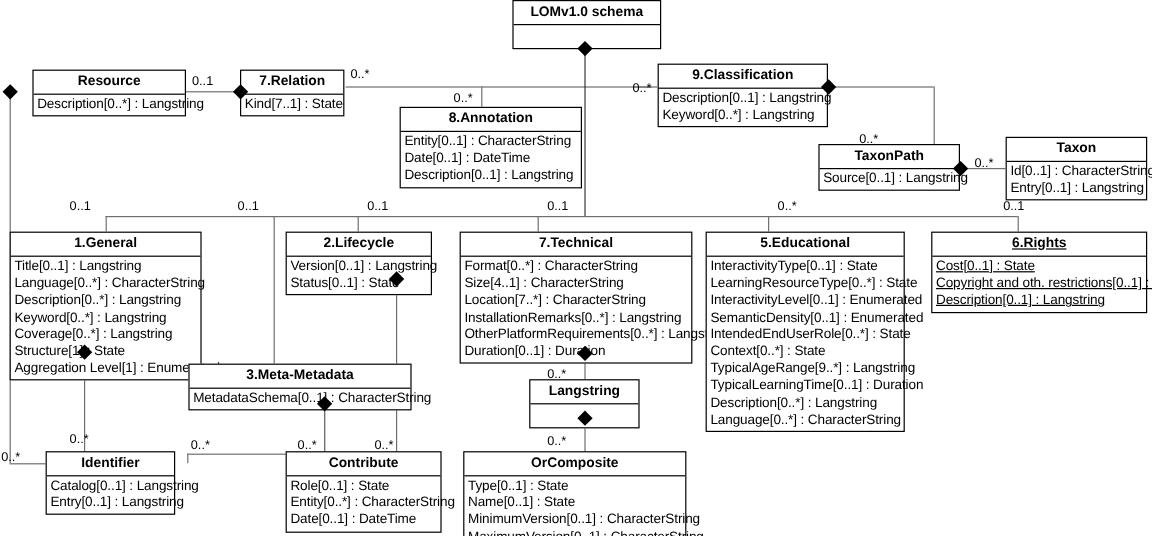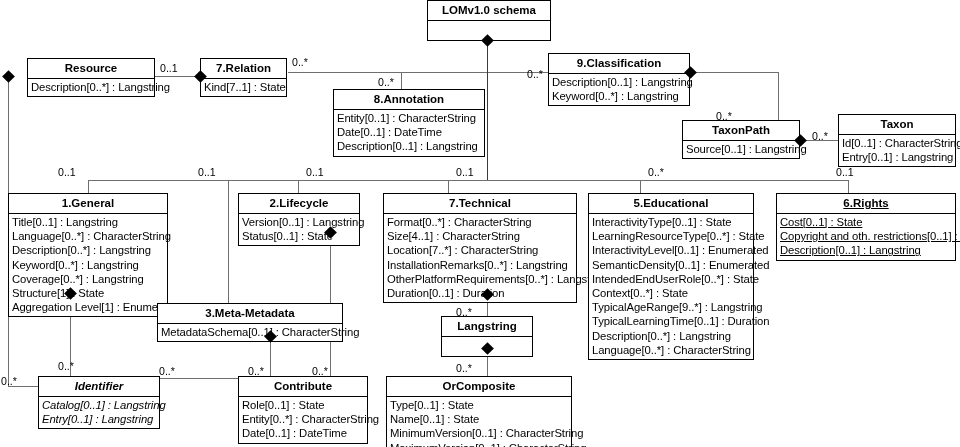--- a/index.html
+++ b/index.html
@@ -271,21 +271,21 @@
         <div class="attr">Copyright and oth. restrictions[0..1] : State</div>
         <div class="attr">Description[0..1] : Langstring</div>
       </div>
   </div>
 
   <div class="uml-class" style="left:441px; top:316px; width:92px;">
     <div class="uml-name">Langstring</div>
     <div class="uml-attrs empty"></div>
   </div>
 
-  <div class="uml-class" style="left:38px; top:376px; width:122px;font-style:italic;">
+  <div class="uml-class" style="left:38px; top:376px; width:108px;">
     <div class="uml-name">Identifier</div>
     <div class="uml-attrs">
         <div class="attr">Catalog[0..1] : Langstring</div>
         <div class="attr">Entry[0..1] : Langstring</div>
       </div>
   </div>
 
   <div class="uml-class" style="left:238px; top:376px; width:130px;">
     <div class="uml-name">Contribute</div>
     <div class="uml-attrs">

